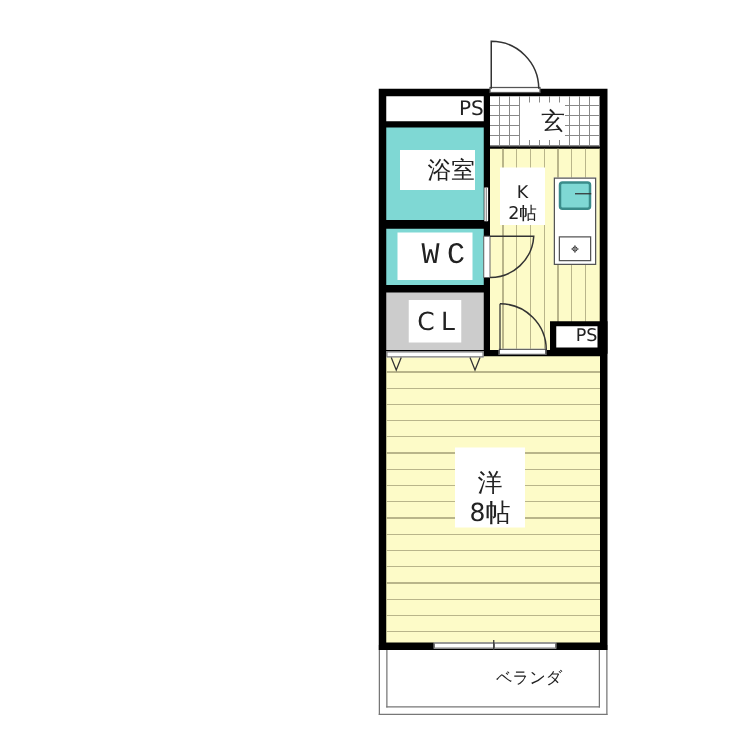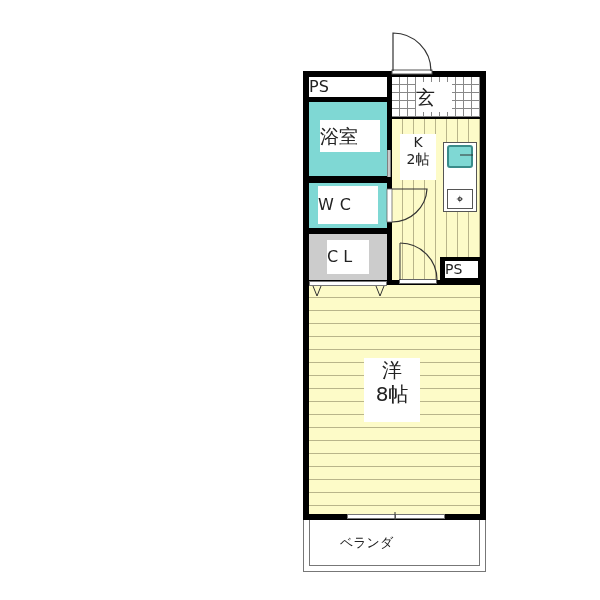--- a/index.html
+++ b/index.html
@@ -1,19 +1,19 @@
 <!DOCTYPE html>
 <html><head>
 <meta charset="utf-8">
 <style>
   html, body { margin: 0; padding: 0; background: #ffffff; }
   body { width: 600px; height: 600px; position: relative; overflow: hidden; font-family: "DejaVu Sans", sans-serif; }
   .abs { position: absolute; box-sizing: border-box; }
   .wall { background: #000; }
-  .label { background: #fff; display: flex; align-items: center; justify-content: flex-start; color: #222; text-align: center; line-height: 1.2; }
+  .label { background: #fff; display: flex; align-items: center; justify-content: flex-end; color: #222; text-align: center; line-height: 1.2; }
   .teal { background: #7fd8d4; }
   .gray { background: #cccccc; }
   .floor-v {
     background-color: #fdfbc8;
     background-image: repeating-linear-gradient(90deg, transparent 0 10px, #b9b58a 10px 11px);
   }
   .floor-h {
     background-color: #fdfbc8;
     background-image: repeating-linear-gradient(180deg, transparent 0 12px, #b9b58a 12px 13px);
   }
@@ -40,24 +40,24 @@
     <span>PS</span>
   </div>
 
   <div class="abs tile" style="left:392px;top:77px;width:88px;height:40px;"></div>
   <div class="abs label" style="left:416px;top:82px;width:36px;height:30px;font-size:19px;">玄</div>
 
   <div class="abs teal" style="left:309px;top:102px;width:78px;height:74px;"></div>
   <div class="abs label" style="left:320px;top:120px;width:60px;height:32px;font-size:19px;">浴室</div>
 
   <div class="abs teal" style="left:309px;top:183px;width:78px;height:45px;"></div>
-  <div class="abs label" style="left:318px;top:186px;width:60px;height:38px;font-size:16px;letter-spacing:6px;">WC</div>
+  <div class="abs label" style="left:318px;top:186px;width:60px;height:38px;font-size:24px;letter-spacing:6px;font-family:Liberation Mono, monospace;">WC</div>
 
   <div class="abs gray" style="left:309px;top:234px;width:78px;height:46px;"></div>
-  <div class="abs label" style="left:327px;top:240px;width:42px;height:34px;font-size:16px;letter-spacing:5px;">CL</div>
+  <div class="abs label" style="left:327px;top:240px;width:42px;height:34px;font-size:20px;letter-spacing:5px;">CL</div>
 
   <div class="abs floor-v" style="left:392px;top:119px;width:88px;height:161px;"></div>
   <div class="abs" style="left:443px;top:142px;width:34px;height:70px;background:#fff;border:1px solid #555;"></div>
   <div class="abs" style="left:447px;top:145px;width:26px;height:23px;background:#7fd8d4;border:2px solid #3a8c8a;border-radius:3px;"></div>
   <div class="abs" style="left:447px;top:189px;width:26px;height:20px;background:#fff;border:1px solid #555;display:flex;align-items:center;justify-content:center;font-size:12px;">⌖</div>
   <div class="abs label" style="left:400px;top:134px;width:36px;height:46px;font-size:14px;flex-direction:column;">
     <span>K</span>
     <span>2帖</span>
   </div>
 

